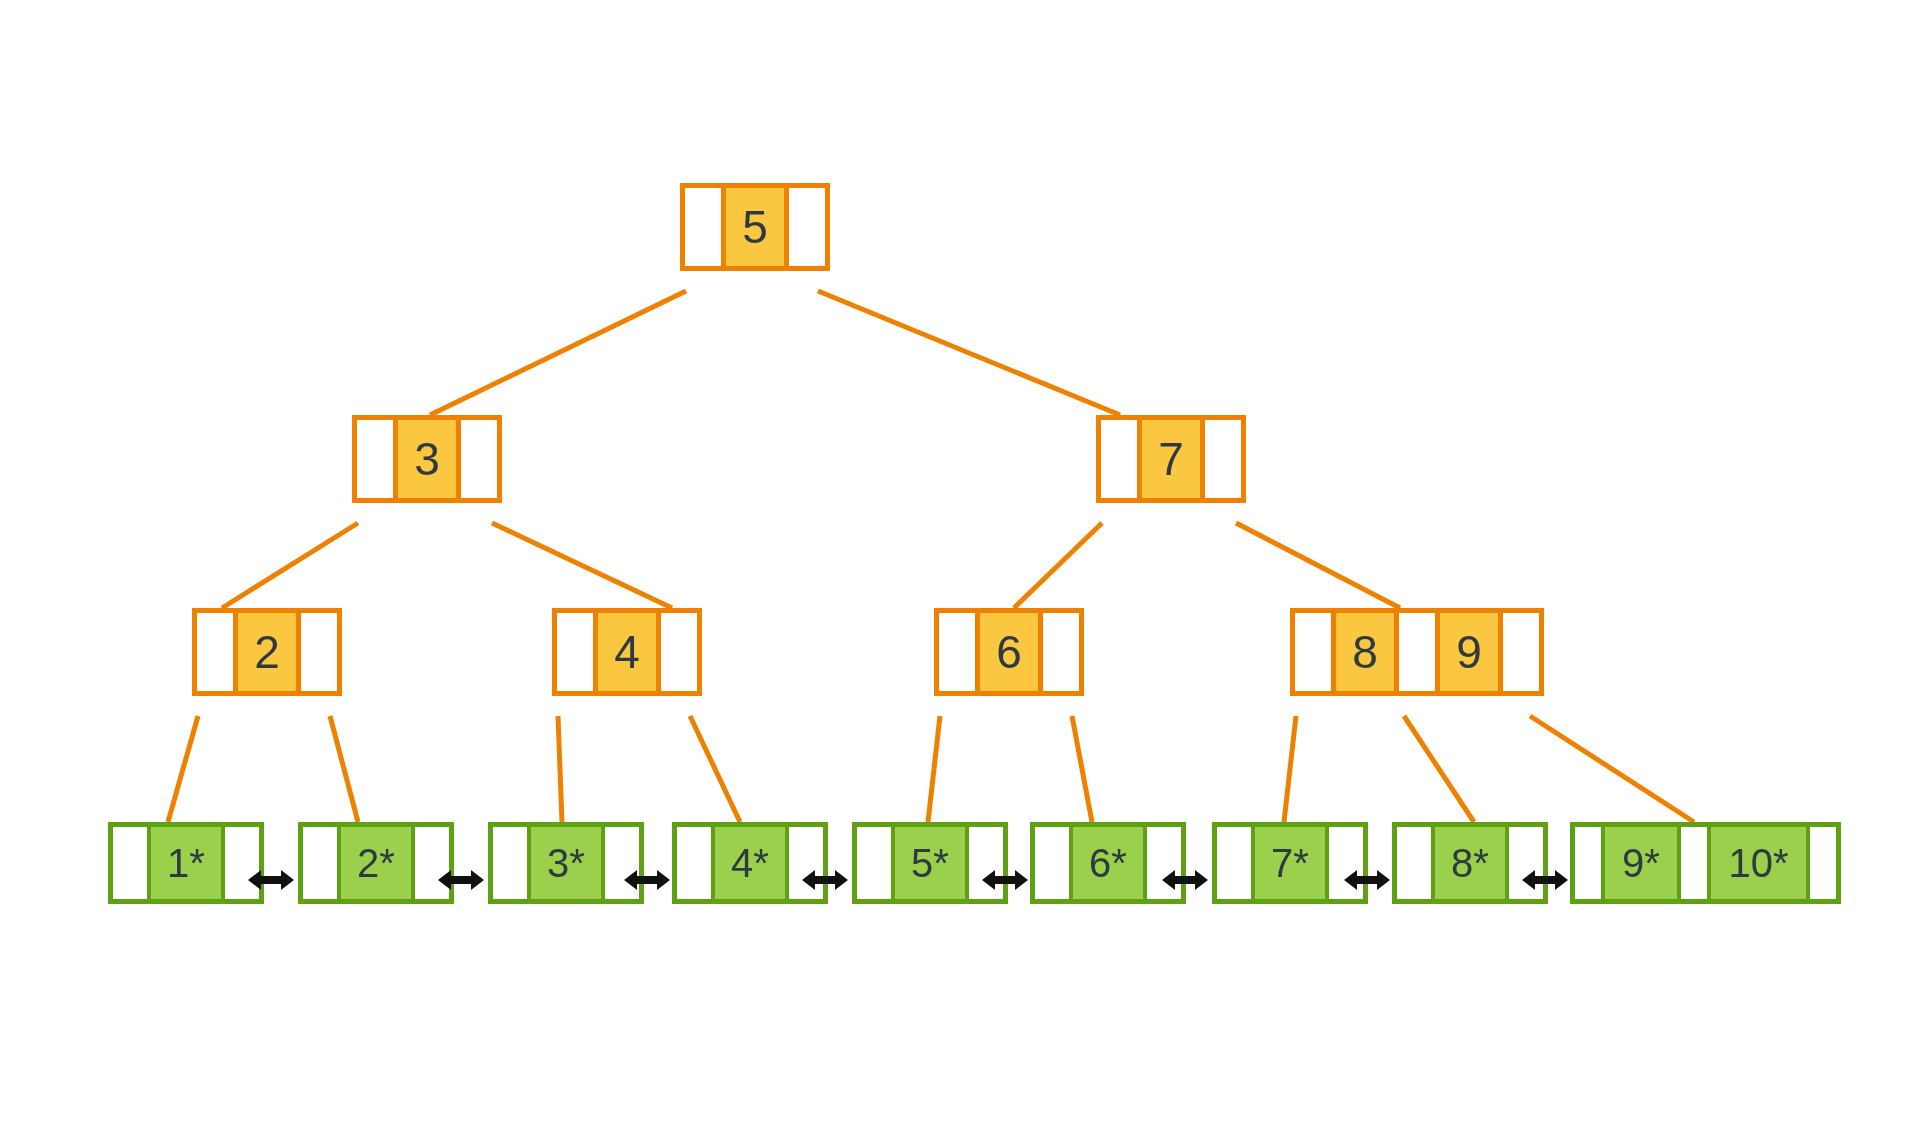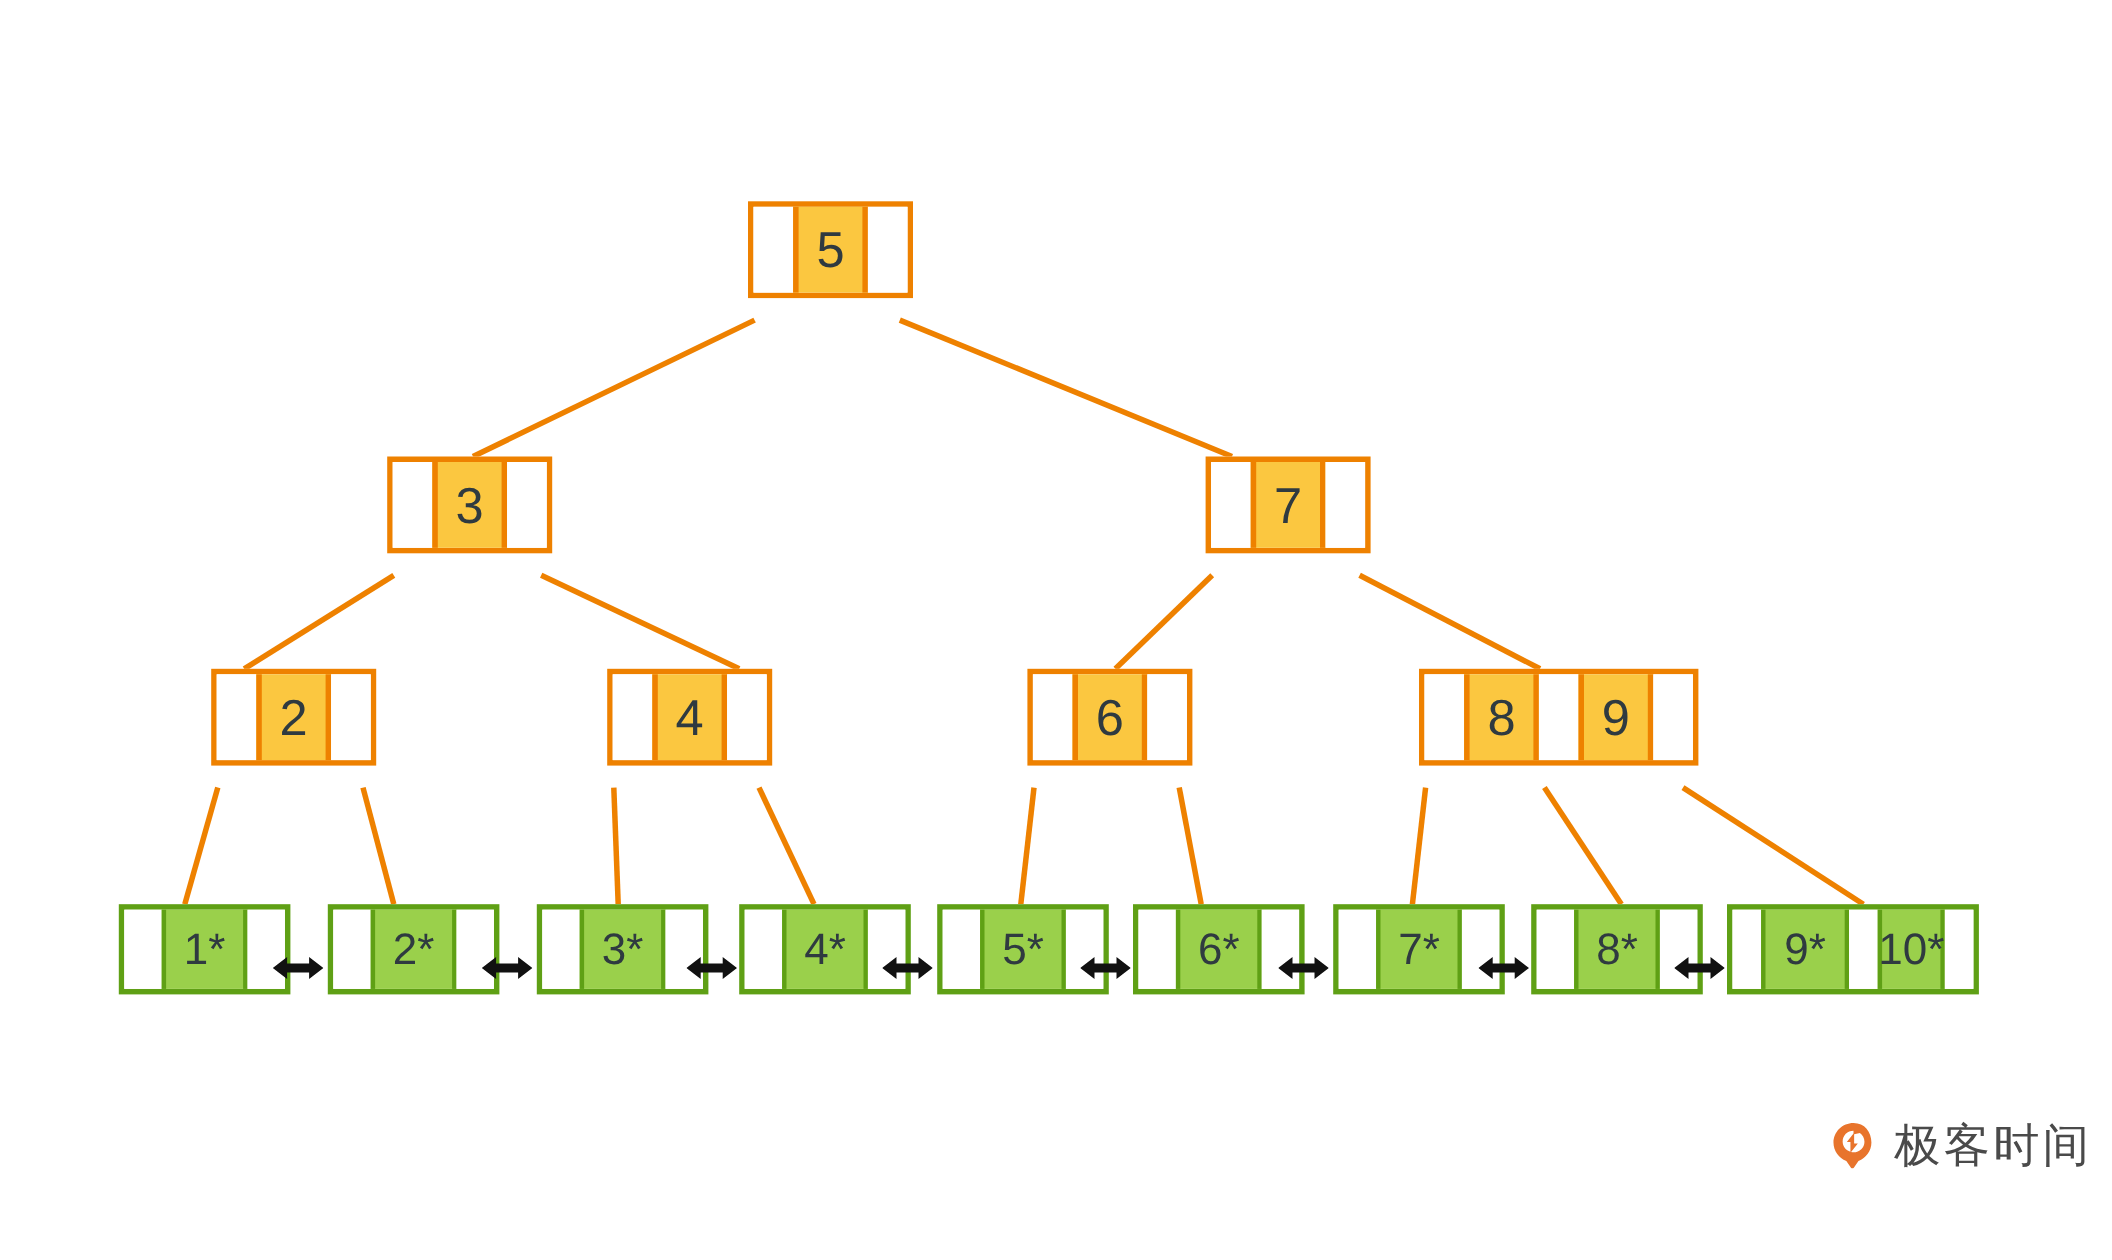--- a/index.html
+++ b/index.html
@@ -209,21 +209,21 @@
       </div>
       <div class="node leaf" style="left: 1392px; top: 822px;">
         <div class="cell ptr" style="width: 34px;"></div>
         <div class="cell key" style="width: 78px;">8*</div>
         <div class="cell ptr" style="width: 34px;"></div>
       </div>
       <div class="node leaf" style="left: 1570px; top: 822px;">
         <div class="cell ptr" style="width: 26px;"></div>
         <div class="cell key" style="width: 80px;">9*</div>
         <div class="cell ptr" style="width: 26px;"></div>
-        <div class="cell key" style="width: 61px; text-align: right;">10*</div>
+        <div class="cell key" style="width: 103px; text-align: right;">10*</div>
         <div class="cell ptr" style="width: 26px;"></div>
       </div>
     </div>
 
   <div id="arrows-layer">
       <svg class="sib-arrow" width="46" height="30" viewBox="0 0 46 30" style="left: 248px; top: 865px;">
         <path d="M0 15 L13 5 L13 11 L33 11 L33 5 L46 15 L33 25 L33 19 L13 19 L13 25 Z" fill="#111111"></path>
       </svg>
       <svg class="sib-arrow" width="46" height="30" viewBox="0 0 46 30" style="left: 438px; top: 865px;">
         <path d="M0 15 L13 5 L13 11 L33 11 L33 5 L46 15 L33 25 L33 19 L13 19 L13 25 Z" fill="#111111"></path>
@@ -241,22 +241,14 @@
         <path d="M0 15 L13 5 L13 11 L33 11 L33 5 L46 15 L33 25 L33 19 L13 19 L13 25 Z" fill="#111111"></path>
       </svg>
       <svg class="sib-arrow" width="46" height="30" viewBox="0 0 46 30" style="left: 1344px; top: 865px;">
         <path d="M0 15 L13 5 L13 11 L33 11 L33 5 L46 15 L33 25 L33 19 L13 19 L13 25 Z" fill="#111111"></path>
       </svg>
       <svg class="sib-arrow" width="46" height="30" viewBox="0 0 46 30" style="left: 1522px; top: 865px;">
         <path d="M0 15 L13 5 L13 11 L33 11 L33 5 L46 15 L33 25 L33 19 L13 19 L13 25 Z" fill="#111111"></path>
       </svg>
     </div>
 
-  <div id="logo" style="left: 1662px; top: 1018px;">
-    <svg class="mark" viewBox="0 0 48 48">
-      <path d="M24 3C13.5 3 5 11.3 5 21.6c0 7.9 5 14.7 12.2 17.6l4.4 6.2c.6.9 2 .9 2.7 0l4.4-6.2C35.9 36.3 41 29.5 41 21.6 41 11.3 34.5 3 24 3z" fill="#e8742c"></path>
-      <path d="M24 10.5c-5.7 0-10.3 4.5-10.3 10.1 0 4.6 3.1 8.5 7.4 9.7V21h-3.4l6.3-8.1V10.5z" fill="#ffffff"></path>
-      <path d="M24.6 13.6v8.8h3.5l-6.4 8.2c.8.2 1.6.3 2.4.3 5.7 0 10.3-4.5 10.3-10.1 0-3.4-1.7-6.4-4.3-8.3l-5.5 1.1z" fill="#ffffff"></path>
-    </svg>
-    <span class="brand">极客时间</span>
-  </div>
 
 </div>
 
 </body></html>

